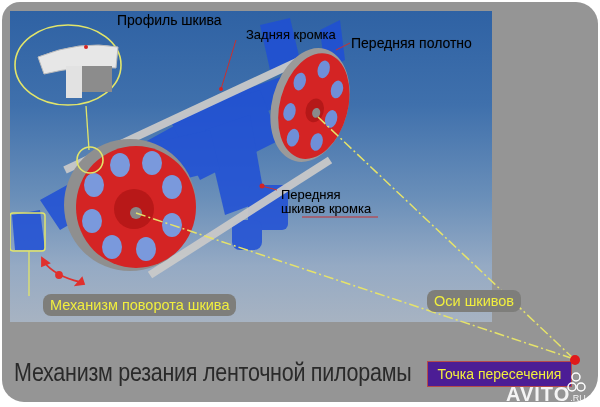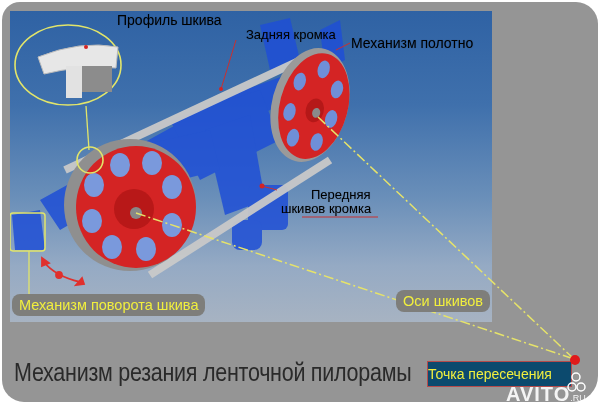--- a/index.html
+++ b/index.html
@@ -2,23 +2,23 @@
 <html><head>
 <meta charset="utf-8">
 <style>
   html,body{margin:0;padding:0;background:#ffffff;}
   body{width:600px;height:407px;position:relative;overflow:hidden;font-family:"Liberation Sans",sans-serif;}
   .card{position:absolute;left:2px;top:2px;width:596px;height:400px;background:#959595;border-radius:18px 22px 26px 22px;overflow:hidden;}
   .panel{position:absolute;left:8px;top:9px;width:482px;height:311px;
     background:linear-gradient(180deg,#2f62a4 0%,#3f70ac 30%,#6a8fb9 60%,#95aac4 82%,#a7b3c2 100%);}
   svg.art{position:absolute;left:0;top:0;width:600px;height:407px;}
   .lbl{position:absolute;color:#000000;font-size:13px;line-height:14px;white-space:nowrap;text-shadow:0 0 1px rgba(0,0,0,.25);}
-  .pill{position:absolute;background:#7e7e7b;border-radius:8px;color:#f1ef3e;font-size:14.5px;line-height:22px;padding:0 7px;white-space:nowrap;}
+  .pill{position:absolute;background:#7e7e7b;border-radius:8px;color:#f1ef3e;font-size:14.5px;line-height:22px;padding:0 7px;white-space:nowrap;margin-left:31px;}
   .title{position:absolute;left:14px;top:358px;font-size:25px;color:#2a2a2a;letter-spacing:-0.3px;transform:scaleX(0.86);transform-origin:left top;white-space:nowrap;}
-  .point{position:absolute;left:427px;top:361px;width:143px;height:24px;border:1.5px solid #b64b4b;background:#0c4a6e;color:#f1ef3e;font-size:14px;line-height:24px;text-align:left;}
+  .point{position:absolute;left:427px;top:361px;width:143px;height:24px;border:1.5px solid #b64b4b;background:#4c1d95;color:#f1ef3e;font-size:14px;line-height:24px;text-align:center;}
   .dot{position:absolute;left:570px;top:355px;width:10px;height:10px;border-radius:50%;background:#e01a1a;}
   .wm{position:absolute;left:506px;top:383px;color:#ffffff;font-weight:bold;font-size:20px;letter-spacing:1px;opacity:.9;}
   .wm small{font-size:9px;letter-spacing:0;font-weight:normal;}
   .wm-icon{position:absolute;left:566px;top:372px;width:20px;height:22px;}
 </style>
 </head>
 <body>
 
 <div class="card">
   <div class="panel"></div>
@@ -113,22 +113,22 @@
   </g>
 
   <g stroke="#e6e36a" stroke-width="1.5" stroke-dasharray="10,3,2,3" fill="none">
     <line x1="136" y1="213" x2="574" y2="359"></line>
     <line x1="318" y1="117" x2="574" y2="359"></line>
   </g>
 </svg>
 
 <div class="lbl" style="left:117px;top:13px;font-size:14px;">Профиль шкива</div>
 <div class="lbl" style="left:246px;top:28px;">Задняя кромка</div>
-<div class="lbl" style="left:351px;top:36px;font-size:14px;">Механизм полотно</div>
-<div class="lbl" style="left:281px;top:188px;margin-left:30px;">Передняя</div>
+<div class="lbl" style="left:351px;top:36px;font-size:14px;">Передняя полотно</div>
+<div class="lbl" style="left:281px;top:188px;">Передняя</div>
 <div class="lbl" style="left:281px;top:202px;">шкивов кромка</div>
 
 <div class="pill" style="left:12px;top:294px;">Механизм поворота шкива</div>
 <div class="pill" style="left:396px;top:290px;">Оси шкивов</div>
 
 <div class="title">Механизм резания ленточной пилорамы</div>
 
 <div class="point">Точка пересечения</div>
 <div class="dot"></div>
 

